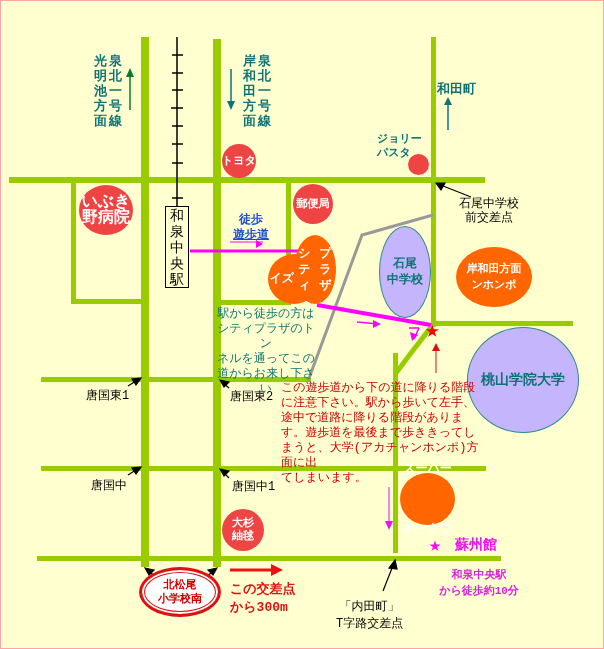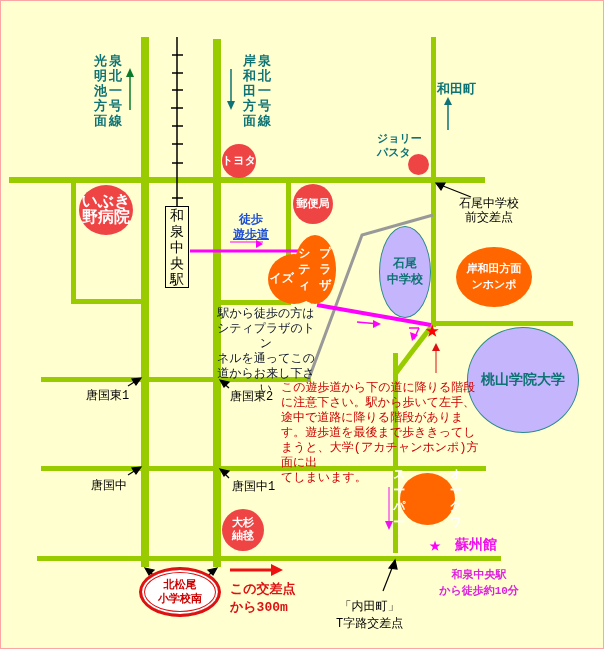--- a/index.html
+++ b/index.html
@@ -16,21 +16,21 @@
     .circle { position: absolute; border-radius: 50%; display: flex; align-items: center; justify-content: center; text-align: center; color: #fff; font-weight: bold; line-height: 16px; }
     .teal { background: #ef4444; }
     .orange { background: #ff6600; }
     .lightblue { background: #c4b5fd; border: 1px solid #2a8a8a; color: #0e7375; }
     .station {
       position: absolute; left: 164px; top: 205px; width: 24px; height: 82px;
       border: 1px solid #000; background: #ffffd0; font-size: 14px; line-height: 16px;
       text-align: center; padding-top: 1px; box-sizing: border-box;
     }
     .magenta { color: #1d4ed8; }
-    .note-magenta { position: absolute; font-size: 12px; color: #0f172a; line-height: 15px; text-align: center; }
+    .note-magenta { position: absolute; font-size: 12px; color: #0f766e; line-height: 15px; text-align: center; }
     .note-red { position: absolute; font-size: 12px; color: #cc0000; line-height: 15px; }
     .school-oval {
       position: absolute; left: 138px; top: 566px; width: 76px; height: 44px; border-radius: 50%;
       border: 3px solid #dd1111; box-shadow: inset 0 0 0 2px #fff, inset 0 0 0 3px #dd1111;
       background: #fff; display: flex; align-items: center; justify-content: center;
       text-align: center; font-size: 11px; font-weight: bold; color: #cc0000; line-height: 14px;
     }
     svg.overlay { position: absolute; left: 0; top: 0; }
   </style>
 </head>
@@ -145,21 +145,21 @@
 
   <div class="circle orange" style="left:227px; top:253px; width:52px; height:50px; font-size:12px;margin-left:40px;">イズミヤ</div>
   <div class="circle orange" style="left:293px; top:234px; width:42px; height:69px; font-size:12px; flex-direction:row;">
     <div>シティ</div>
     <div>プラザ</div>
   </div>
   <div class="circle orange" style="left:455px; top:246px; width:76px; height:60px; font-size:11px; flex-direction:column;">
     <div>岸和田方面</div>
     <div>ンホンポ</div>
   </div>
-  <div class="circle orange" style="left:399px; top:472px; width:55px; height:52px; font-size:12px; flex-direction:row;gap:44px;">
+  <div class="circle orange" style="left:399px; top:472px; width:55px; height:52px; font-size:12px; flex-direction:column;gap:44px;">
     <div>スーパー</div>
     <div>オークワ</div>
   </div>
 
   <div class="circle lightblue" style="left:378px; top:225px; width:50px; height:90px; font-size:12px; flex-direction:column;">
     <div>石尾</div>
     <div>中学校</div>
   </div>
   <div class="circle lightblue" style="left:466px; top:326px; width:110px; height:104px; font-size:14px;">桃山学院大学</div>
 

